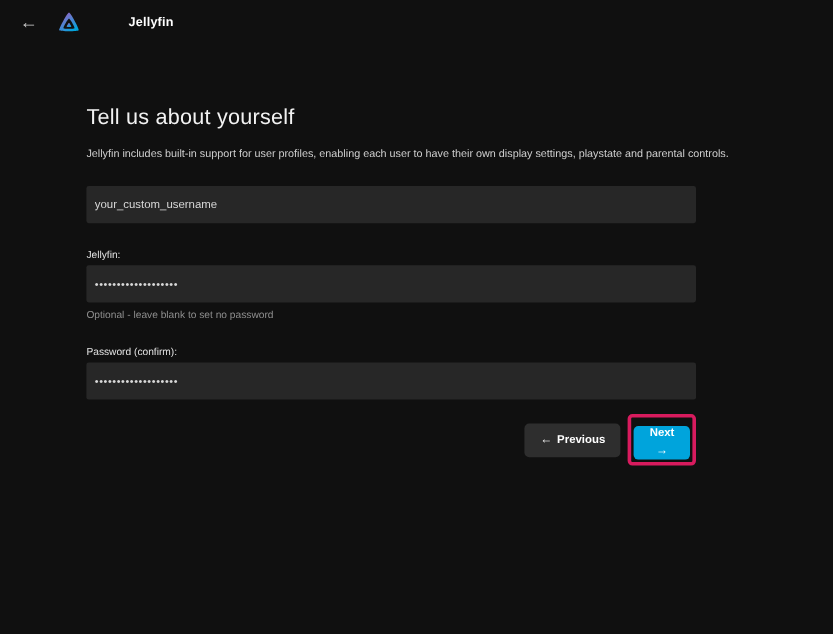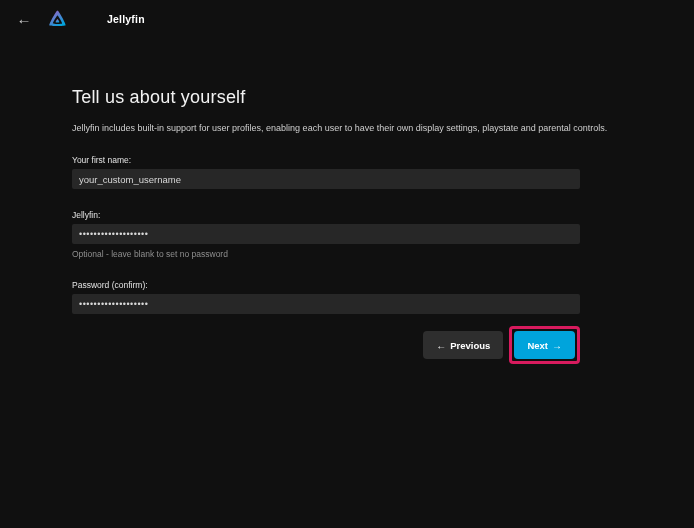--- a/index.html
+++ b/index.html
@@ -59,21 +59,21 @@
 
   .field-label {
     display: block;
     font-size: 8.5px;
     color: #e2e2e2;
     margin-bottom: 4px;
   }
   .text-input {
     display: block;
     width: 100%;
-    height: 20px;
+    height: 31px;
     background: #272727;
     border: none;
     border-radius: 2px;
     color: #d8d8d8;
     font-size: 9.5px;
     font-family: "Liberation Sans", sans-serif;
     padding: 0 7px;
     outline: none;
   }
   .pw-input { letter-spacing: 0.5px; font-size: 9px; }
@@ -100,21 +100,21 @@
     font-size: 9.5px;
     font-weight: 700;
     color: #ffffff;
     padding: 0 13px;
     cursor: pointer;
     display: inline-flex;
     align-items: center;
     gap: 4px;
   }
   .btn-previous { background: #2e2e2e; }
-  .btn-next { background: #00a4dc; }
+  .btn-next { background: #00a4dc; flex-direction: column; }
   .next-highlight {
     border: 3px solid #d81b5e;
     border-radius: 4px;
     padding: 2px;
     margin-left: 6px;
   }
   .arrow-glyph { font-size: 10px; font-weight: 700; }
 </style>
 </head>
 <body>
@@ -139,21 +139,20 @@
       </svg>
       <span class="app-name">Jellyfin</span>
     </div>
   </div>
 
   <div class="content">
     <h1 class="page-title">Tell us about yourself</h1>
     <div class="page-desc">Jellyfin includes built-in support for user profiles, enabling each user to have their own display settings, playstate and parental controls.</div>
 
     <div class="field">
-      <label class="field-label">Your first name:</label>
       <input class="text-input" type="text" value="your_custom_username" style="">
     </div>
 
     <div class="field">
       <label class="field-label">Jellyfin:</label>
       <input class="text-input pw-input" type="text" value="•••••••••••••••••••" style="">
       <div class="field-helper">Optional - leave blank to set no password</div>
     </div>
 
     <div class="field last">

